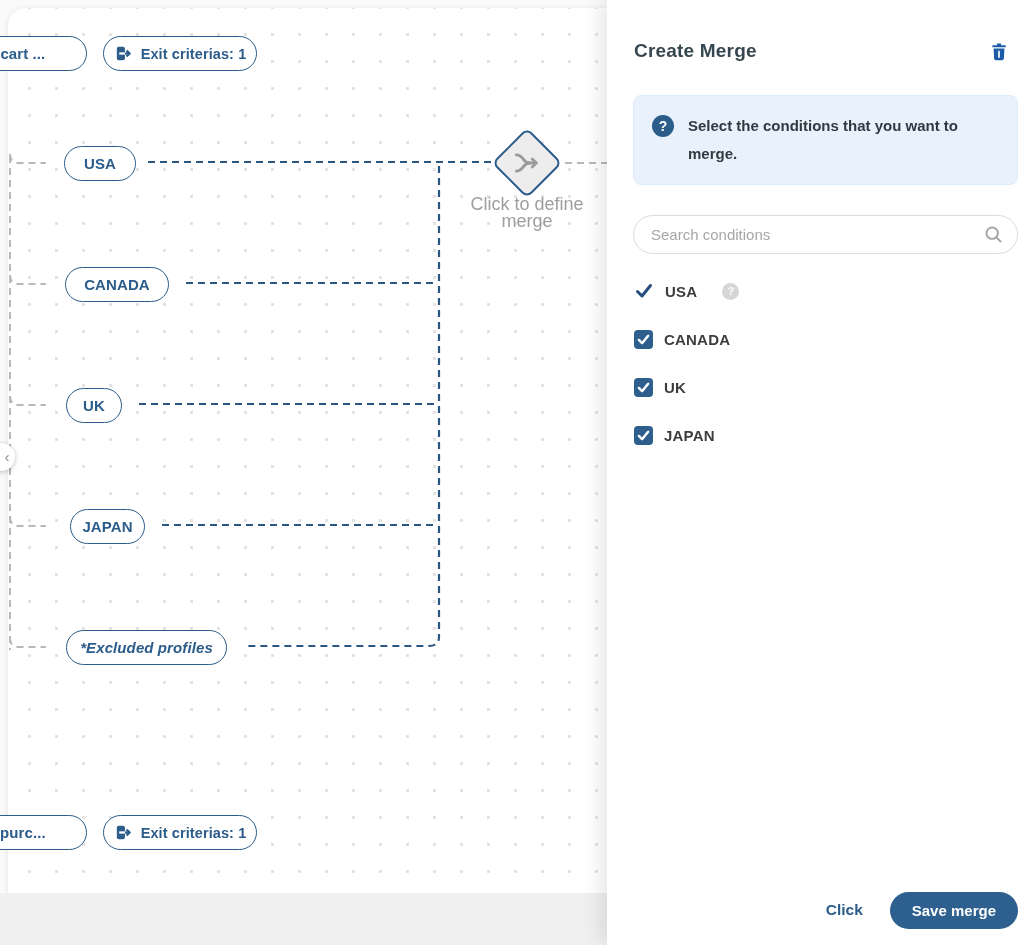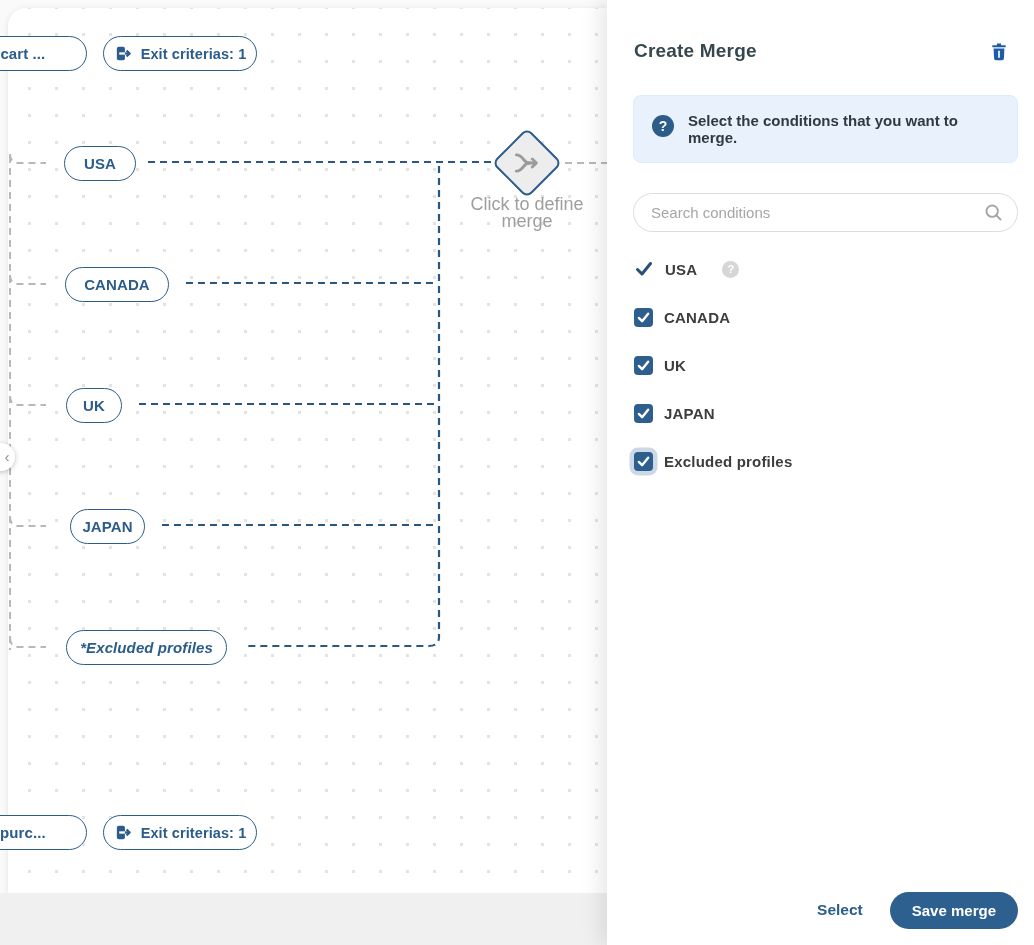--- a/index.html
+++ b/index.html
@@ -88,21 +88,21 @@
     margin: 33px 16px 0 26px; padding: 16px 18px;
     background: #e9f2fc; border: 1px solid #ddebfa; border-radius: 8px;
     display: flex; gap: 14px; align-items: flex-start;
   }
   .info-icon {
     flex: none; width: 22px; height: 22px; border-radius: 50%;
     background: #2b5c8a; color: #ffffff; font-size: 14px; font-weight: 700;
     display: flex; align-items: center; justify-content: center; margin-top: 3px;
   }
   .info-text {
-    font-size: 15px; font-weight: 700; color: #2e3a40; line-height: 17px;
+    font-size: 15px; font-weight: 700; color: #2e3a40; line-height: 28px;
     max-width: 300px;
   }
 
   .search-wrap { margin: 30px 16px 4px 26px; position: relative; }
   .search-input {
     width: 100%; height: 39px; border: 1px solid #dcdcdc; border-radius: 19.5px;
     padding: 0 44px 0 17px; font-size: 15px; color: #444; outline: none;
     font-family: "Liberation Sans", "DejaVu Sans", sans-serif; background: #fff;
   }
   .search-input::placeholder { color: #a6a6a6; }
@@ -296,29 +296,21 @@
 
     <div class="cond-row">
       <span class="checkbox">
         <svg width="13" height="13" viewBox="0 0 14 14" fill="none" stroke="#ffffff" stroke-width="2.6" stroke-linecap="round" stroke-linejoin="round">
           <path d="M2 7.5 L5.5 11 L12 3"></path>
         </svg>
       </span>
       <span class="cond-label">JAPAN</span>
     </div>
 
-    <div class="cond-row">
-      <span class="checkbox focused">
-        <svg width="13" height="13" viewBox="0 0 14 14" fill="none" stroke="#ffffff" stroke-width="2.6" stroke-linecap="round" stroke-linejoin="round">
-          <path d="M2 7.5 L5.5 11 L12 3"></path>
-        </svg>
-      </span>
-      <span class="cond-label">Excluded profiles</span>
-    </div>
 
   </div>
 
   <div class="panel-footer">
-    <button class="cancel-btn">Select</button>
+    <button class="cancel-btn">Click</button>
     <button class="save-btn">Save merge</button>
   </div>
 
 </div>
 
 </body></html>

